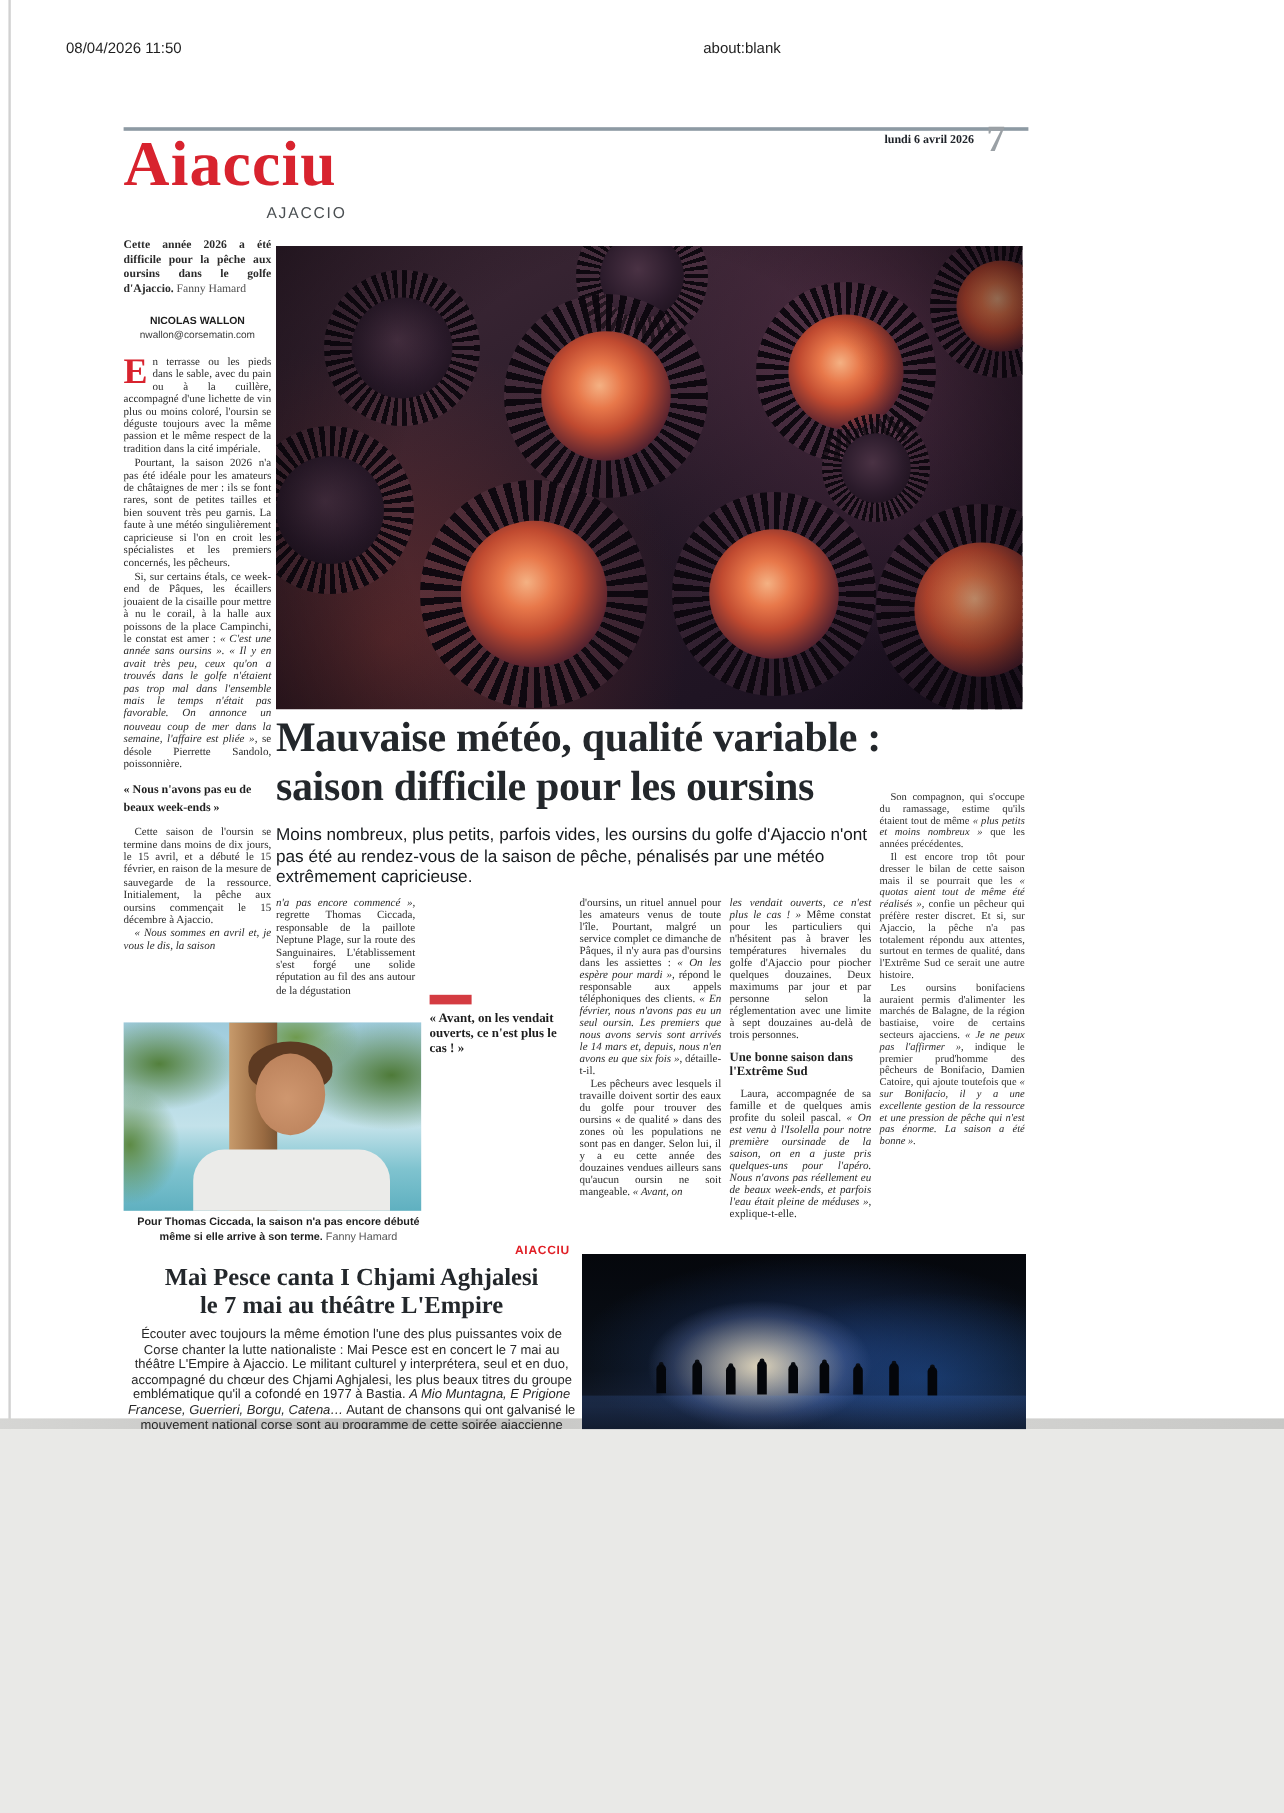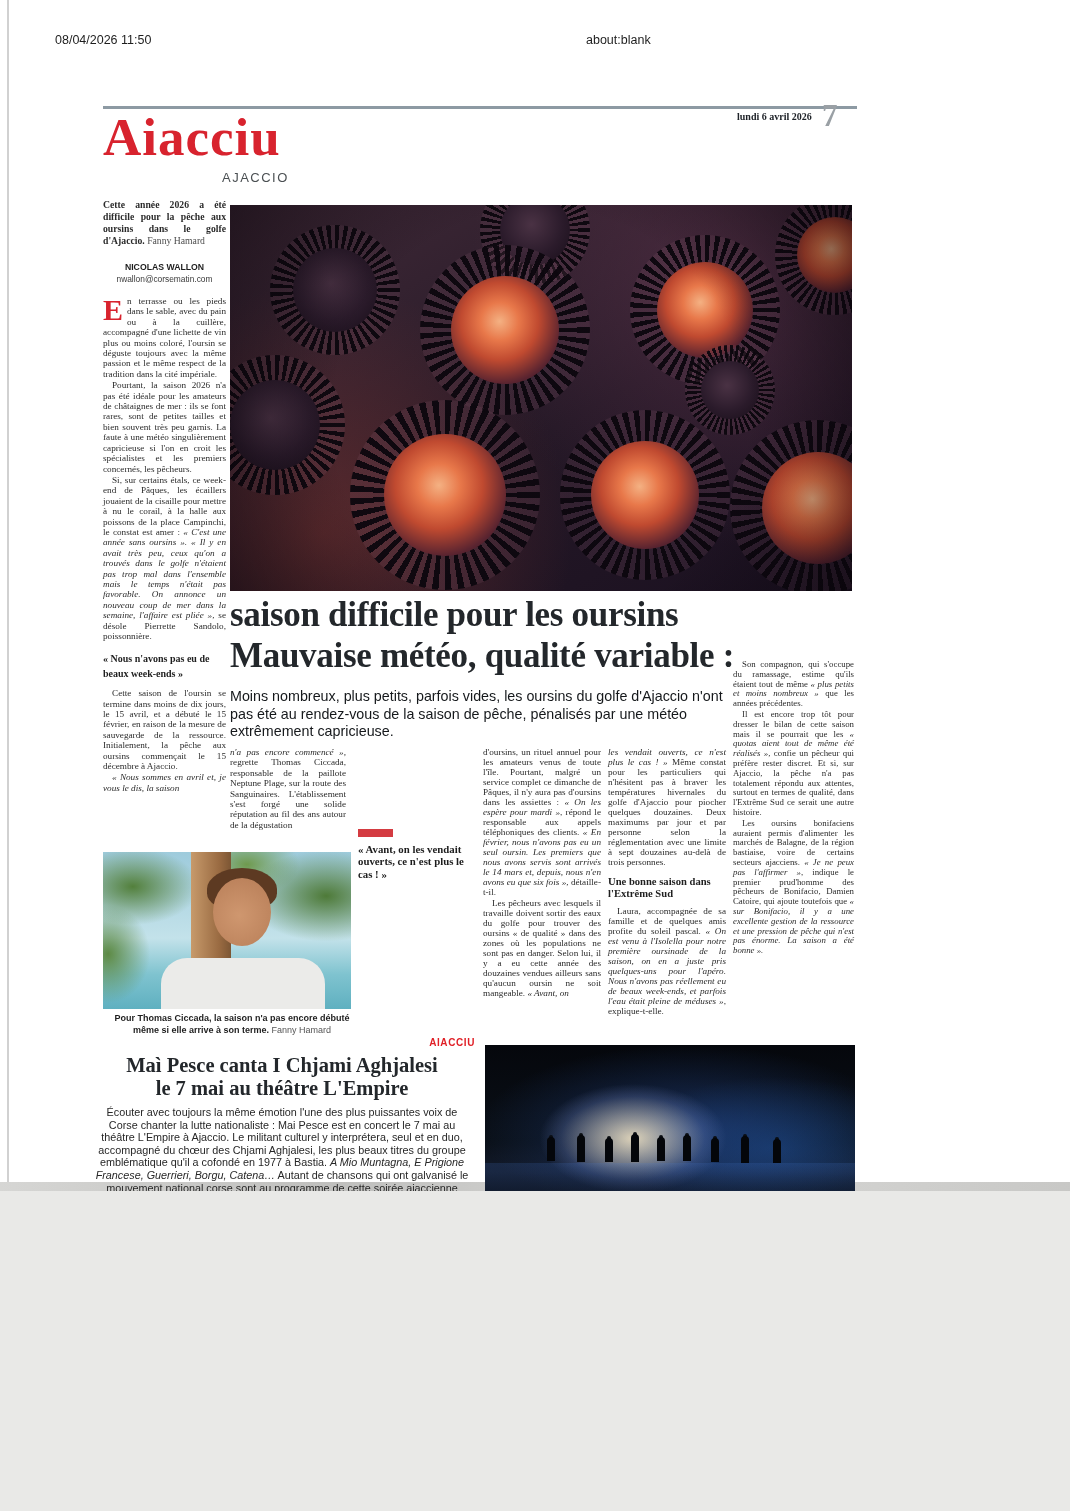--- a/index.html
+++ b/index.html
@@ -83,21 +83,21 @@
   .t-shirt{position:absolute;left:58px;top:106px;width:164px;height:60px;border-radius:26px 26px 0 0;
         background:#ebebe9;}
   .caption{position:absolute;left:103px;top:1013px;width:258px;font-family:"Liberation Sans",sans-serif;
         font-size:9px;line-height:11.5px;color:#1e1e1e;text-align:center;}
   .cap-b{font-weight:bold;}
   .cap-credit{color:#555;}
   
   .section-label{position:absolute;left:103px;top:1037px;width:372px;text-align:right;
         font-family:"Liberation Sans",sans-serif;font-size:10px;font-weight:bold;color:#e01f26;
         letter-spacing:.6px;}
-  .concert{position:absolute;left:92px;top:1054px;width:380px;text-align:center;}
+  .concert{position:absolute;left:103px;top:1054px;width:380px;text-align:center;}
   .concert-headline{font-size:20.5px;line-height:22.5px;font-weight:bold;color:#23272b;margin:0;}
   .concert-body{font-family:"Liberation Sans",sans-serif;font-size:10.8px;line-height:12.6px;
         color:#272727;margin:7px 0 0 0;}
   .concert-line{font-family:"Liberation Sans",sans-serif;font-size:16px;line-height:12.6px;
         color:#272727;margin:16px;}
   
   .photo-concert{position:absolute;left:485px;top:1045px;width:370px;height:187px;overflow:hidden;
         background:radial-gradient(ellipse 120px 70px at 40% 50%,rgba(255,240,205,.85),rgba(120,140,200,.25) 60%,transparent 78%),
                    radial-gradient(ellipse 300px 120px at 55% 45%,rgba(40,80,160,.5),transparent 70%),
                    radial-gradient(ellipse 200px 95px at 78% 55%,rgba(30,90,170,.45),transparent 75%),
@@ -147,22 +147,22 @@
     <div class="urchin" style="left:400px;top:30px;width:150px;height:150px;"></div>
     <div class="urchin" style="left:545px;top:-10px;width:120px;height:120px;"></div>
     <div class="urchin closed" style="left:-25px;top:150px;width:140px;height:140px;"></div>
     <div class="urchin" style="left:120px;top:195px;width:190px;height:190px;"></div>
     <div class="urchin closed" style="left:455px;top:140px;width:90px;height:90px;"></div>
     <div class="urchin" style="left:330px;top:205px;width:170px;height:170px;"></div>
     <div class="urchin" style="left:500px;top:215px;width:175px;height:175px;"></div>
   </div>
 
   <div class="headline">
+    <div>Mauvaise météo, qualité variable :</div>
     <div>saison difficile pour les oursins</div>
-    <div>Mauvaise météo, qualité variable :</div>
   </div>
   <div class="standfirst">Moins nombreux, plus petits, parfois vides, les oursins du golfe d'Ajaccio n'ont pas été au rendez-vous de la saison de pêche, pénalisés par une météo extrêmement capricieuse.</div>
 
   <div class="col col-a">
     <p class="body"><span class="it">n'a pas encore commencé »,</span><span> regrette Thomas Ciccada, responsable de la paillote Neptune Plage, sur la route des Sanguinaires. L'établissement s'est forgé une solide réputation au fil des ans autour de la dégustation</span></p>
   </div>
 
   <div class="quote-bar"></div>
   <div class="pull-quote">« Avant, on les vendait ouverts, ce n'est plus le cas ! »</div>
 

